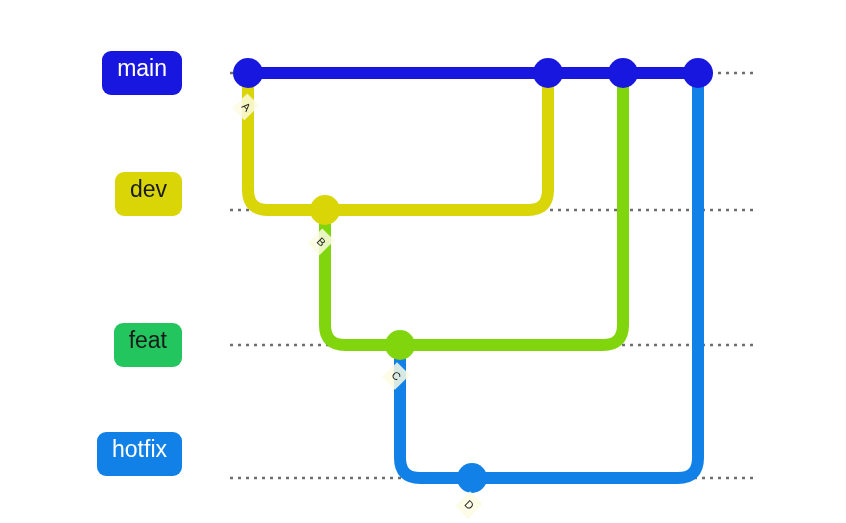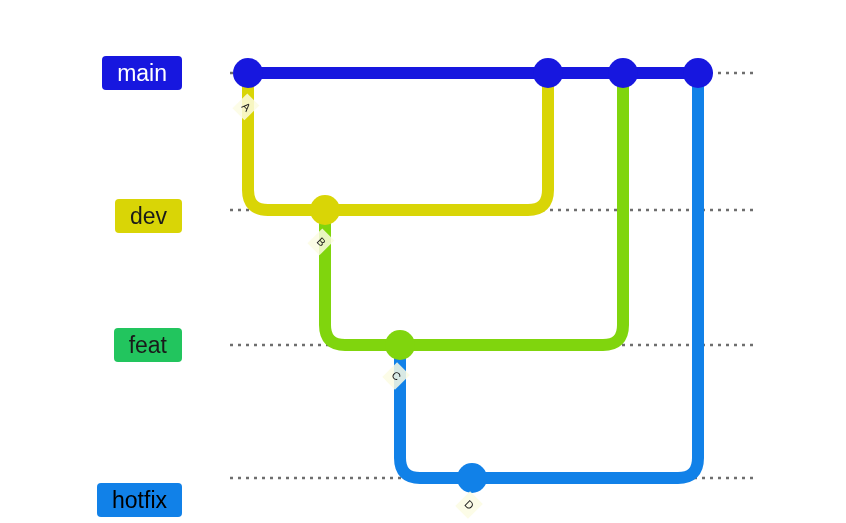--- a/index.html
+++ b/index.html
@@ -8,24 +8,24 @@
     width: 846px;
     height: 523px;
     background: #ffffff;
     overflow: hidden;
     font-family: "Liberation Sans", sans-serif;
   }
   #graph-svg { position: absolute; left: 0; top: 0; }
   .branch-label {
     position: absolute;
     right: 664px;
-    height: 34px;
+    height: 44px;
     line-height: 35px;
     padding: 0 15px;
-    border-radius: 4px;
+    border-radius: 9px;
     font-size: 23px;
     transform: translateY(-50%);
     white-space: nowrap;
   }
   .commit-msg {
     position: absolute;
     font-size: 11px;
     line-height: 11px;
     padding: 5px 5px;
     transform: translate(-50%, -50%) rotate(45deg);
@@ -57,23 +57,23 @@
         <circle cx="325" cy="210" r="15" fill="#d9d506"></circle>
         <circle cx="400" cy="345" r="15" fill="#80d50d"></circle>
         <circle cx="472" cy="478" r="15" fill="#1181e8"></circle>
         <circle cx="548" cy="73" r="15" fill="#1717df"></circle>
         <circle cx="623" cy="73" r="15" fill="#1717df"></circle>
         <circle cx="698" cy="73" r="15" fill="#1717df"></circle>
       </g>
   </svg>
   <div>
       <div class="branch-label" style="top: 73px; background: rgb(23, 23, 223); color: rgb(255, 255, 255);">main</div>
-      <div class="branch-label" style="top: 216px; background: rgb(217, 213, 6); color: rgb(26, 26, 26);">dev</div>
+      <div class="branch-label" style="top: 194px; background: rgb(217, 213, 6); color: rgb(26, 26, 26);">dev</div>
       <div class="branch-label" style="top: 345px; background: #22c55e; color: rgb(26, 26, 26);">feat</div>
-      <div class="branch-label" style="top: 500px; background: rgb(17, 129, 232); color: #000000;">hotfix</div>
+      <div class="branch-label" style="top: 454px; background: rgb(17, 129, 232); color: #ffffff;">hotfix</div>
     </div>
   <div>
       <div class="commit-msg" style="left: 246px; top: 107px; background: rgba(251, 251, 227, 0.85); color: rgb(26, 26, 26);">A</div>
       <div class="commit-msg" style="left: 321px; top: 242px; background: rgba(251, 251, 227, 0.85); color: rgb(26, 26, 26);">B</div>
       <div class="commit-msg" style="left: 396px; top: 376px; background: rgba(251, 251, 227, 0.85); color: rgb(26, 26, 26);">C</div>
       <div class="commit-msg" style="left: 469px; top: 505px; background: rgba(251, 251, 227, 0.85); color: rgb(26, 26, 26);">D</div>
     </div>
 </div>
 
 </body></html>

